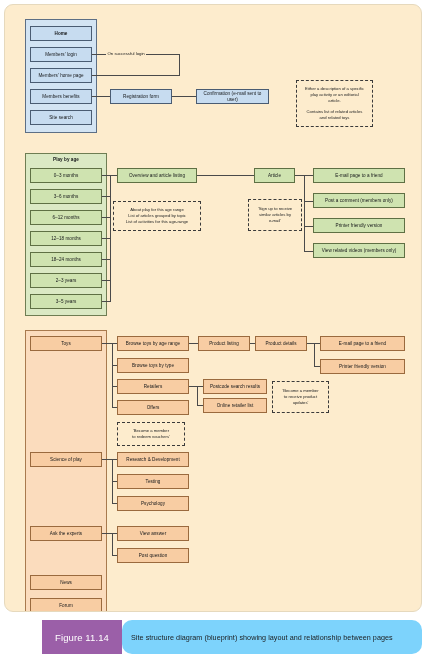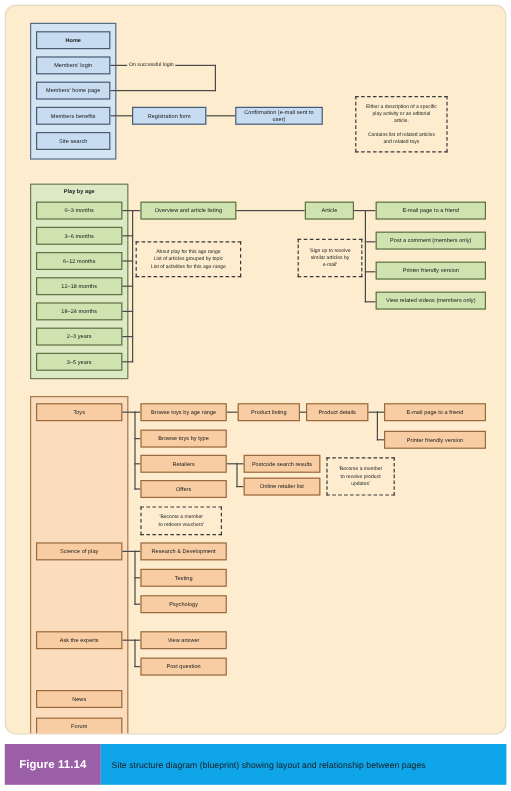--- a/index.html
+++ b/index.html
@@ -79,33 +79,35 @@
   
   #caption{
     position:absolute;left:4px;top:620px;
     width:418px;height:34px;
     display:flex;align-items:stretch;
   }
   #fig-tag{
     width:80px;
     background:#9b5fa8;
     color:#ffffff;
-    font-weight:bold;
+    font-weight:normal;
     font-size:9.5px;
     display:flex;align-items:center;justify-content:center;
     letter-spacing:.1px;
+    margin-left:38px;
   }
   #fig-text{
     flex:1;
-    background:#0ea5e9;
+    background:#7dd3fc;
     color:#1b1d1f;
     font-size:7.2px;
     display:flex;align-items:center;
     padding-left:9px;
     letter-spacing:.05px;
+    border-radius:10px;
   }
 </style>
 </head>
 <body>
 
 <div id="root">
 
   <div id="panel">
 
     <div class="group blue" style="left:20px;top:14px;width:72px;height:114px;"></div>

